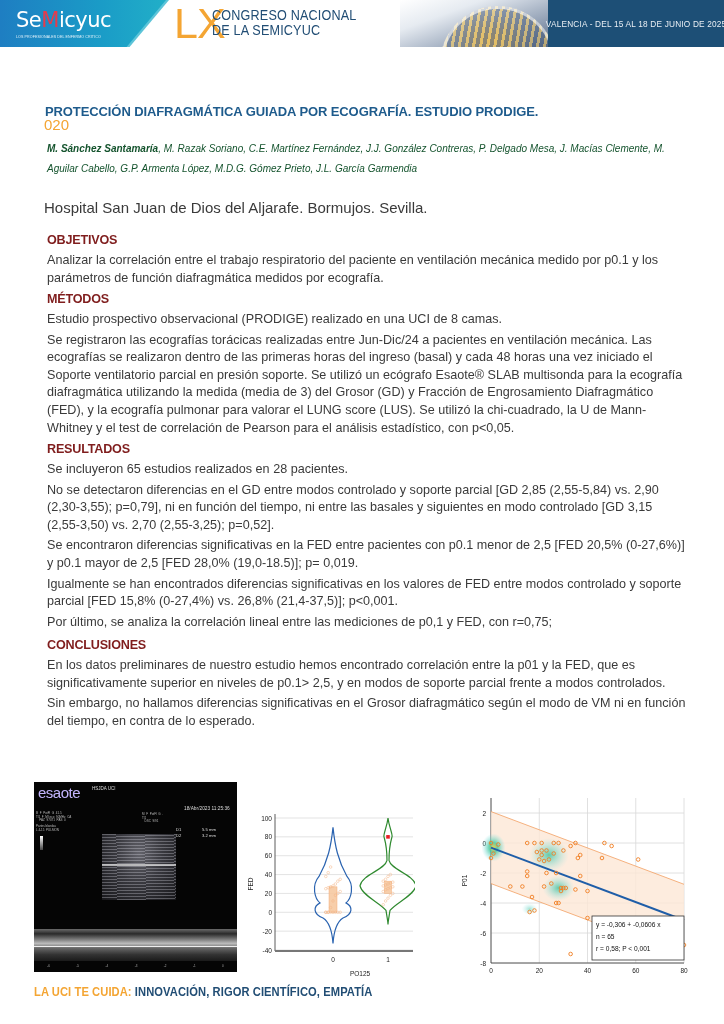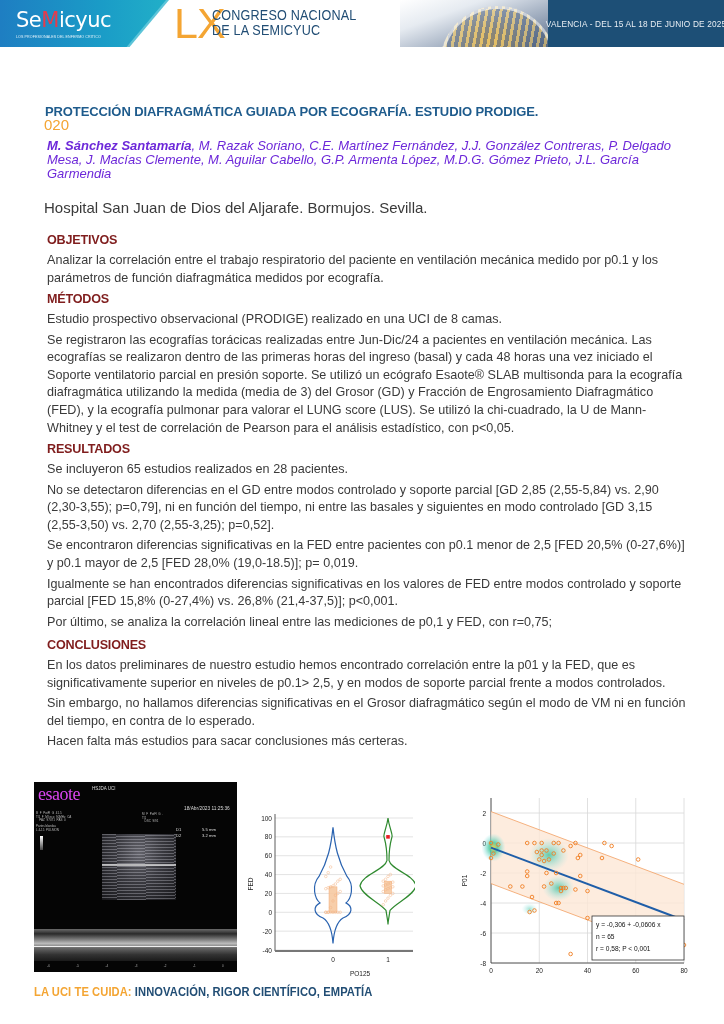--- a/index.html
+++ b/index.html
@@ -47,31 +47,31 @@
   }
   .banner-right {
     position: absolute; left: 548px; top: 0; width: 176px; height: 47px;
     background: #1d4f76; display: flex; align-items: center; justify-content: center;
   }
   .banner-date { color: #e9eef3; font-size: 9px; letter-spacing: 0.2px; white-space: nowrap; transform: scaleX(0.92); }
 
   
   .abs-num { position: absolute; left: 44px; top: 72px; font-size: 15px; color: #f4a533; margin-top: 44px; }
   .title { position: absolute; left: 45px; top: 104px; font-size: 13px; font-weight: bold; color: #1e5b8c; letter-spacing: -0.1px; white-space: nowrap; }
-  .authors { position: absolute; left: 47px; top: 139px; width: 640px; font-size: 13px; line-height: 14px; font-style: italic; color: #6d28d9; }
+  .authors { position: absolute; left: 47px; top: 139px; width: 640px; font-size: 10px; line-height: 20px; font-style: italic; color: #14532d; }
   .authors b { font-weight: bold; }
   .hospital { position: absolute; left: 44px; top: 199px; font-size: 15px; color: #3a3a3a; }
 
   .section { position: absolute; left: 47px; width: 640px; font-size: 12.6px; line-height: 17.6px; color: #3a3a3a; }
   .section h3 { font-size: 12.6px; font-weight: bold; color: #7f1d1d; line-height: 17px; margin-bottom: 3px; letter-spacing: -0.2px; }
   .section p { margin-bottom: 3px; }
 
   
   .fig-us { position: absolute; left: 34px; top: 782px; width: 203px; height: 190px; background: #050505; overflow: hidden; }
-  .us-logo { position: absolute; left: 4px; top: 2px; font-size: 18px; color: #d946ef; font-family: Liberation Serif, serif; letter-spacing: -0.5px; }
+  .us-logo { position: absolute; left: 4px; top: 2px; font-size: 15px; color: #c4b5fd; font-family: Liberation Sans, sans-serif; letter-spacing: -0.5px; }
   .us-hdr { position: absolute; left: 58px; top: 4px; font-size: 4.5px; color: #ddd; }
   .us-date { position: absolute; left: 150px; top: 24px; font-size: 4.8px; color: #ddd; white-space: nowrap; }
   .us-meta { position: absolute; font-size: 3px; color: #bbb; line-height: 3.6px; white-space: pre; }
   .us-meas { position: absolute; left: 142px; top: 45px; font-size: 4.2px; color: #ddd; line-height: 6px; }
   .us-meas span { display: inline-block; width: 26px; }
   .us-img {
     position: absolute; left: 68px; top: 52px; width: 74px; height: 66px;
     background:
       repeating-linear-gradient(178deg, rgba(200,200,210,0.35) 0 1px, rgba(40,40,45,0.1) 1px 3px),
       radial-gradient(ellipse at 50% 30%, #6a6a72 0%, #3a3a40 45%, #151518 100%);
@@ -135,21 +135,20 @@
   <p>No se detectaron diferencias en el GD entre modos controlado y soporte parcial [GD 2,85 (2,55-5,84) vs. 2,90 (2,30-3,55); p=0,79], ni en función del tiempo, ni entre las basales y siguientes en modo controlado [GD 3,15 (2,55-3,50) vs. 2,70 (2,55-3,25); p=0,52].</p>
   <p>Se encontraron diferencias significativas en la FED entre pacientes con p0.1 menor de 2,5 [FED 20,5% (0-27,6%)] y p0.1 mayor de 2,5 [FED 28,0% (19,0-18.5)]; p= 0,019.</p>
   <p>Igualmente se han encontrados diferencias significativas en los valores de FED entre modos controlado y soporte parcial [FED 15,8% (0-27,4%) vs. 26,8% (21,4-37,5)]; p&lt;0,001.</p>
   <p>Por último, se analiza la correlación lineal entre las mediciones de p0,1 y FED, con r=0,75;</p>
 </div>
 
 <div class="section" style="top:637px">
   <h3>CONCLUSIONES</h3>
   <p>En los datos preliminares de nuestro estudio hemos encontrado correlación entre la p01 y la FED, que es significativamente superior en niveles de p0.1&gt; 2,5, y en modos de soporte parcial frente a modos controlados.</p>
   <p>Sin embargo, no hallamos diferencias significativas en el Grosor diafragmático según el modo de VM ni en función del tiempo, en contra de lo esperado.</p>
-  <p>Hacen falta más estudios para sacar conclusiones más certeras.</p>
 </div>
 
 <div class="fig-us">
   <div class="us-logo">esaote</div>
   <div class="us-hdr">HSJDA UCI</div>
   <div class="us-date">18/Abr/2023 11:25:36</div>
   <div class="us-meta" style="left:2px;top:30px">B  F  PotFl  G  41.5
 Tl1  F  MI eco  90MHz  CA
     PAZ  97071  PAS  0</div>
   <div class="us-meta" style="left:2px;top:43px">Partes blandas

